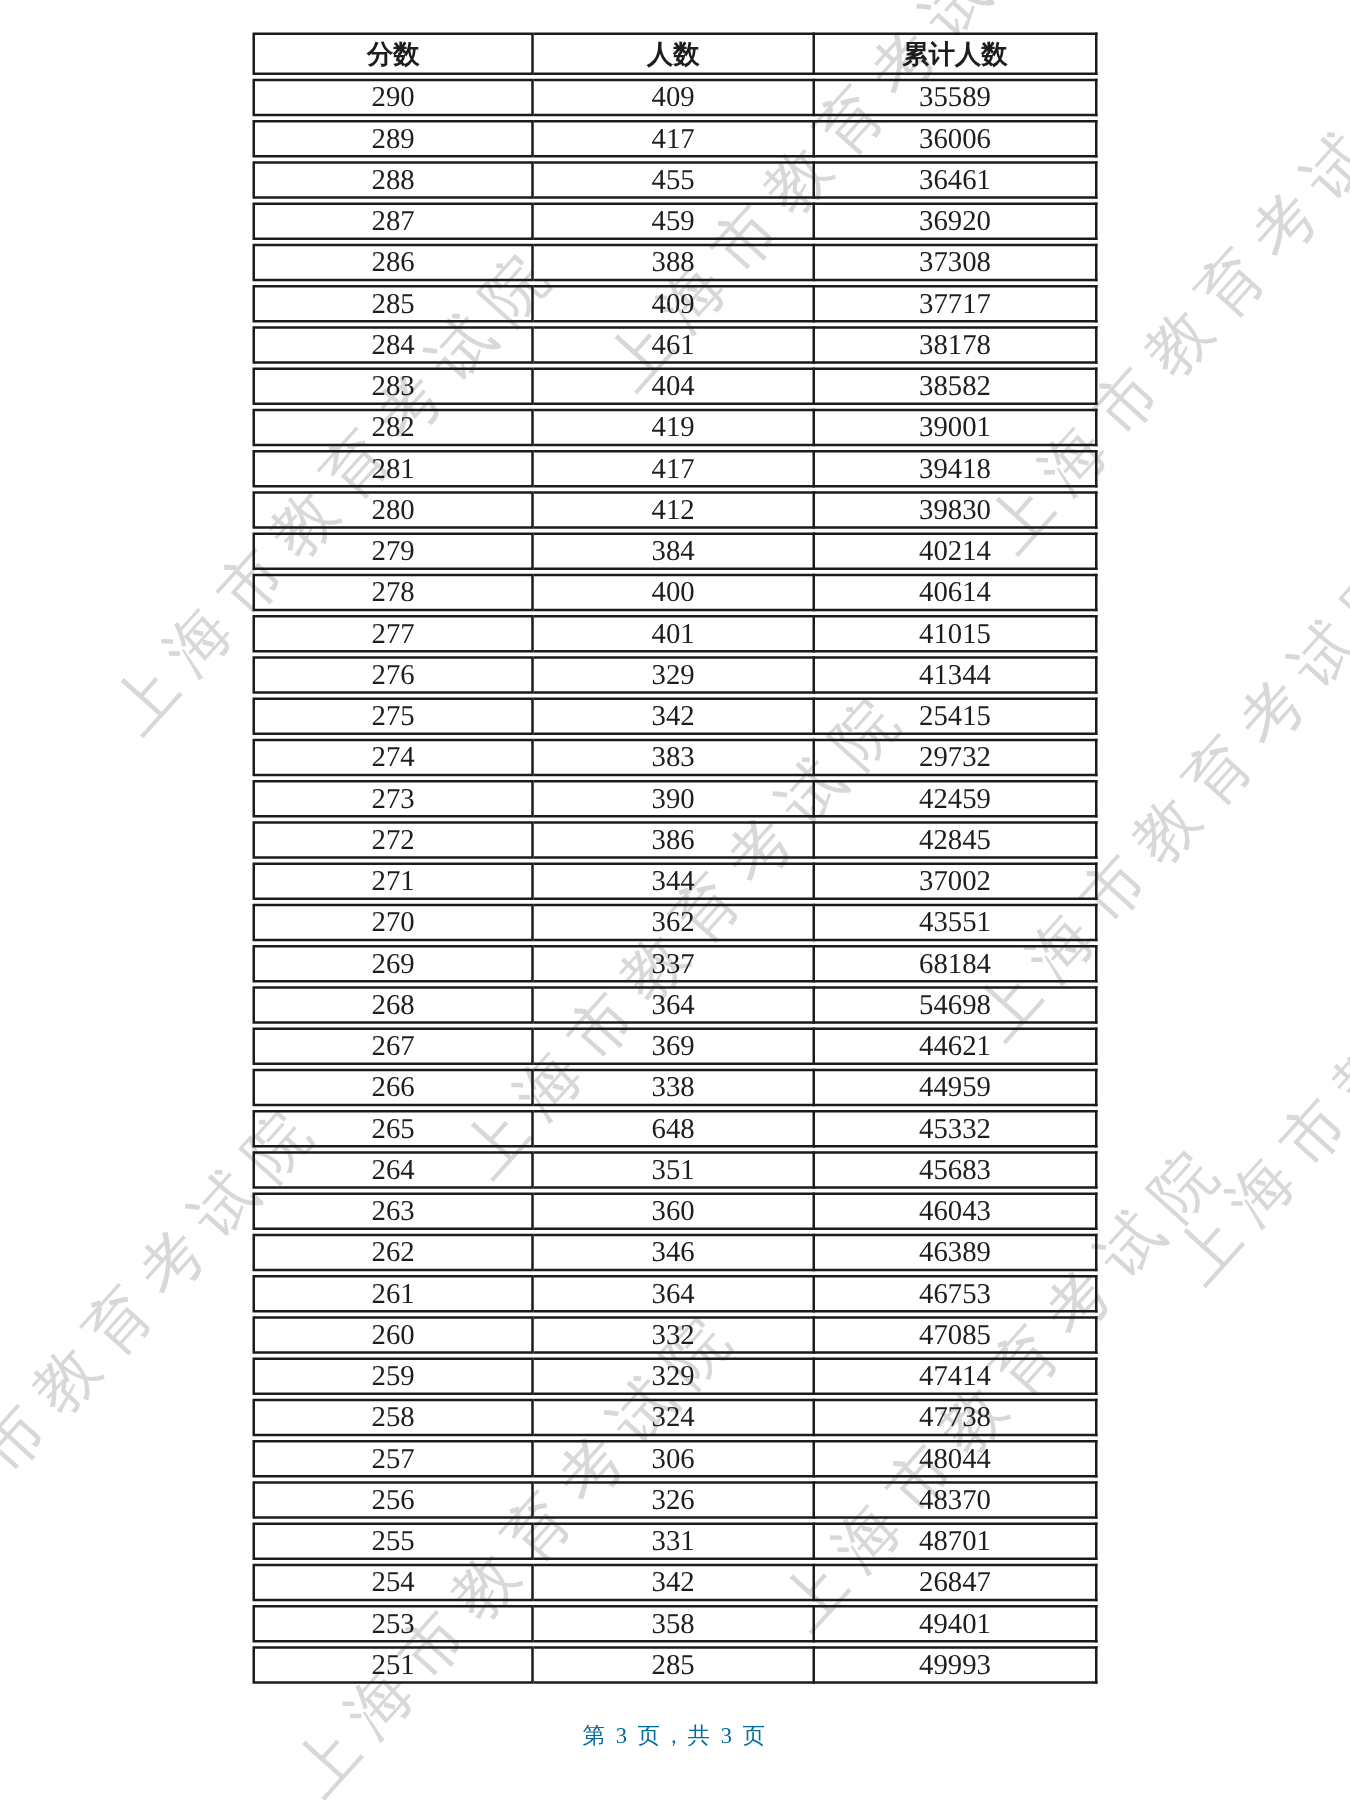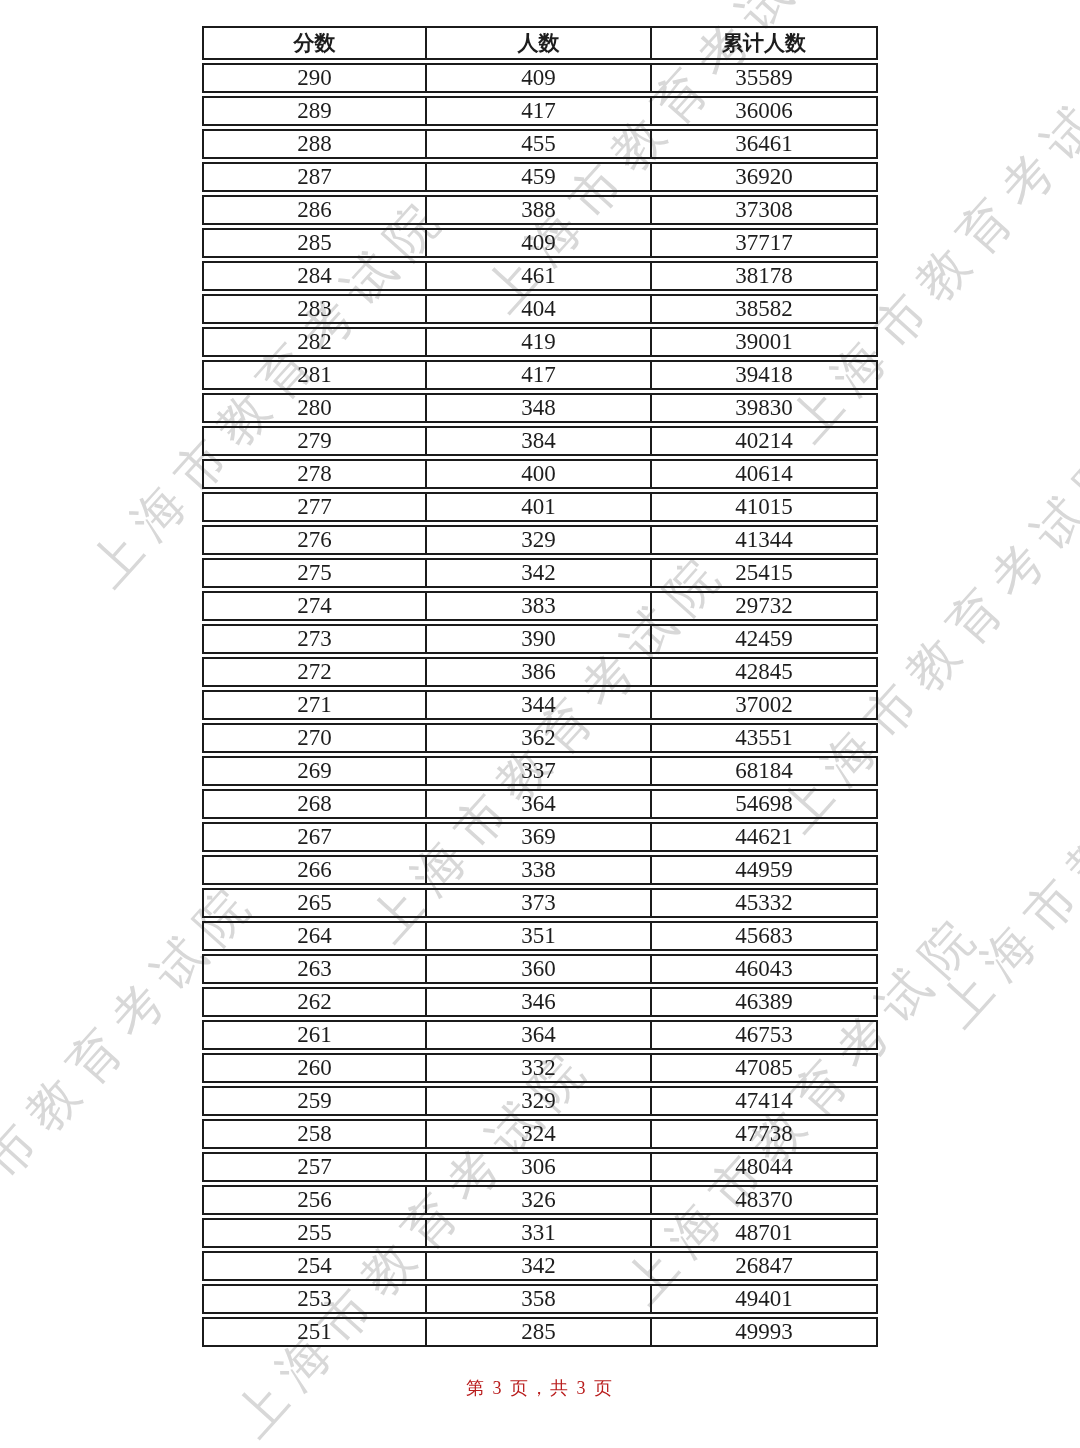--- a/index.html
+++ b/index.html
@@ -54,21 +54,21 @@
     height:24px;
     font-size:23px;
     font-weight:400;
   }
   .footer{
     position:absolute;
     left:0;right:0;
     top:1376px;
     text-align:center;
     font-size:18px;
-    color:#b91c1c;
+    color:#0369a1;
     z-index:1;
     letter-spacing:2px;
   }
 </style>
 </head>
 <body>
 
 <div class="page">
 
   <div class="watermark-layer" id="wm-layer">
@@ -142,21 +142,21 @@
           <td>419</td>
           <td>39001</td>
         </tr>
         <tr>
           <td>281</td>
           <td>417</td>
           <td>39418</td>
         </tr>
         <tr>
           <td>280</td>
-          <td>348</td>
+          <td>412</td>
           <td>39830</td>
         </tr>
         <tr>
           <td>279</td>
           <td>384</td>
           <td>40214</td>
         </tr>
         <tr>
           <td>278</td>
           <td>400</td>
@@ -217,21 +217,21 @@
           <td>369</td>
           <td>44621</td>
         </tr>
         <tr>
           <td>266</td>
           <td>338</td>
           <td>44959</td>
         </tr>
         <tr>
           <td>265</td>
-          <td>373</td>
+          <td>648</td>
           <td>45332</td>
         </tr>
         <tr>
           <td>264</td>
           <td>351</td>
           <td>45683</td>
         </tr>
         <tr>
           <td>263</td>
           <td>360</td>

